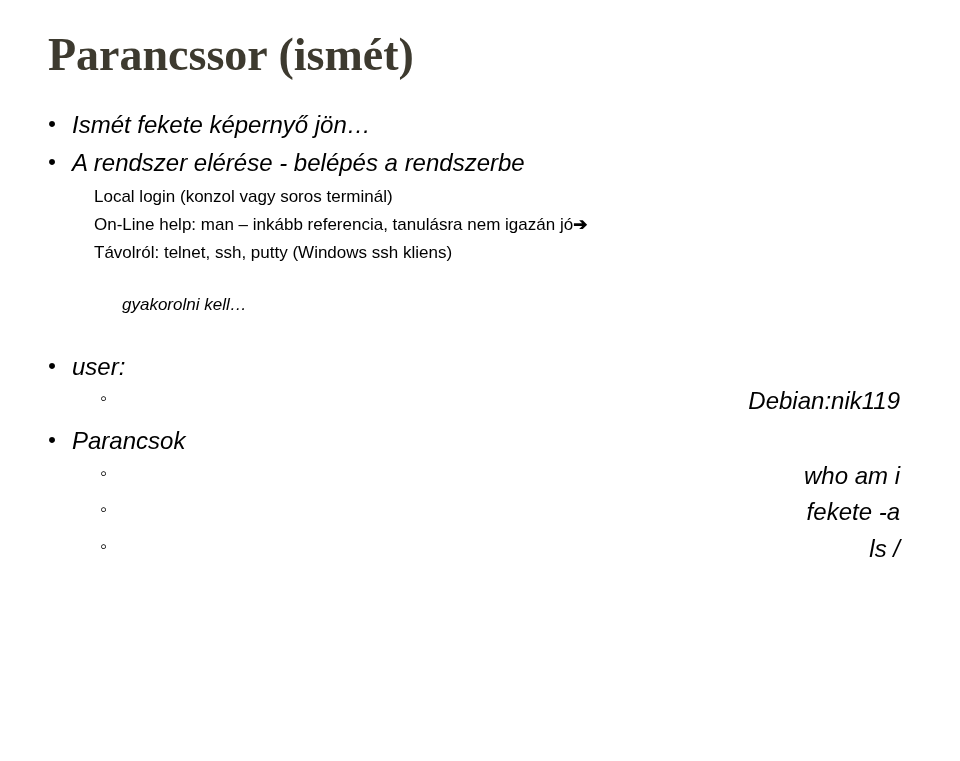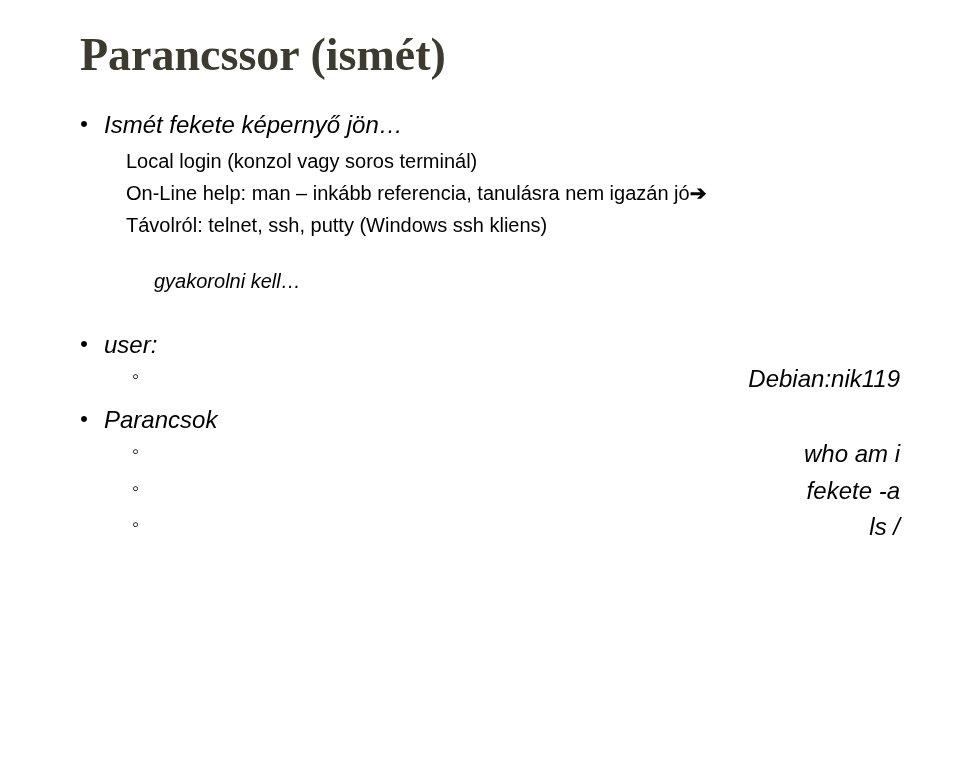--- a/index.html
+++ b/index.html
@@ -8,21 +8,21 @@
     width: 960px;
     height: 761px;
     background: #ffffff;
     font-family: "Times New Roman", Times, serif;
     color: #000;
   }
   .slide {
     box-sizing: border-box;
     width: 960px;
     height: 761px;
-    padding: 30px 60px 30px 80px;
+    padding: 30px 60px 30px 48px;
     position: relative;
   }
   .title {
     font-size: 46px;
     font-weight: bold;
     color: #3d3a2f;
     margin: 0 0 28px 0;
     line-height: 1.1;
     font-family: "Times New Roman", Times, serif;
   }
@@ -45,21 +45,21 @@
     content: "•";
     position: absolute;
     left: 0;
     top: 0;
     color: #000;
     font-size: 22px;
     line-height: 1.35;
   }
   .indent-block {
     margin-left: 46px;
-    font-size: 20px;
+    font-size: 17px;
     font-family: Arial, Helvetica, sans-serif;
     line-height: 1.4;
   }
   .indent-block .row { margin-bottom: 4px; }
   .ital { font-style: italic; }
   .arrow {
     font-family: Arial, sans-serif;
     font-weight: bold;
   }
   ul.level2 {
@@ -88,20 +88,21 @@
   .spacer { height: 30px; }
 </style>
 </head>
 <body>
 
 <div class="slide">
   <h1 class="title">Parancssor (ismét)</h1>
 
   <ul class="level1">
     <li>Ismét fekete képernyő jön…</li>
+    <li>A rendszer elérése  - belépés a rendszerbe</li>
   </ul>
 
   <div class="indent-block">
     <div class="row">Local login (konzol vagy soros terminál)</div>
     <div class="row">
       <span>On-Line help: man – inkább referencia, tanulásra nem igazán jó</span><span class="arrow">➔</span>
     </div>
     <div class="row">Távolról: telnet, ssh, putty (Windows ssh kliens)</div>
     <div class="row ital" style="margin-left:28px;margin-top:28px;">gyakorolni kell…</div>
   </div>

